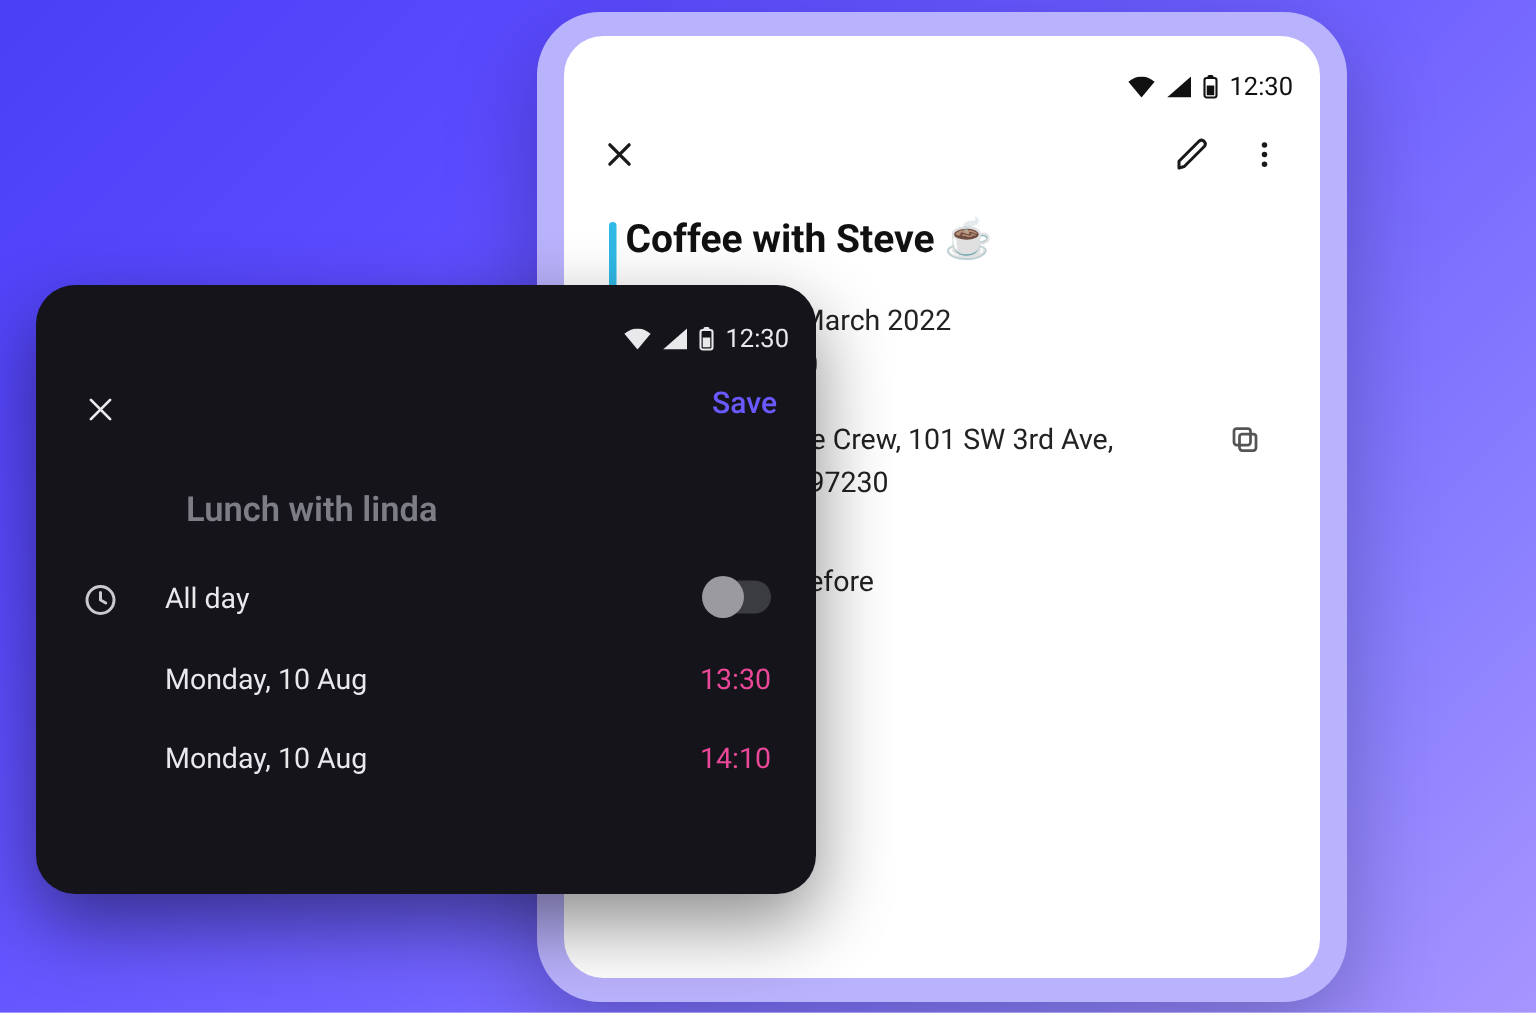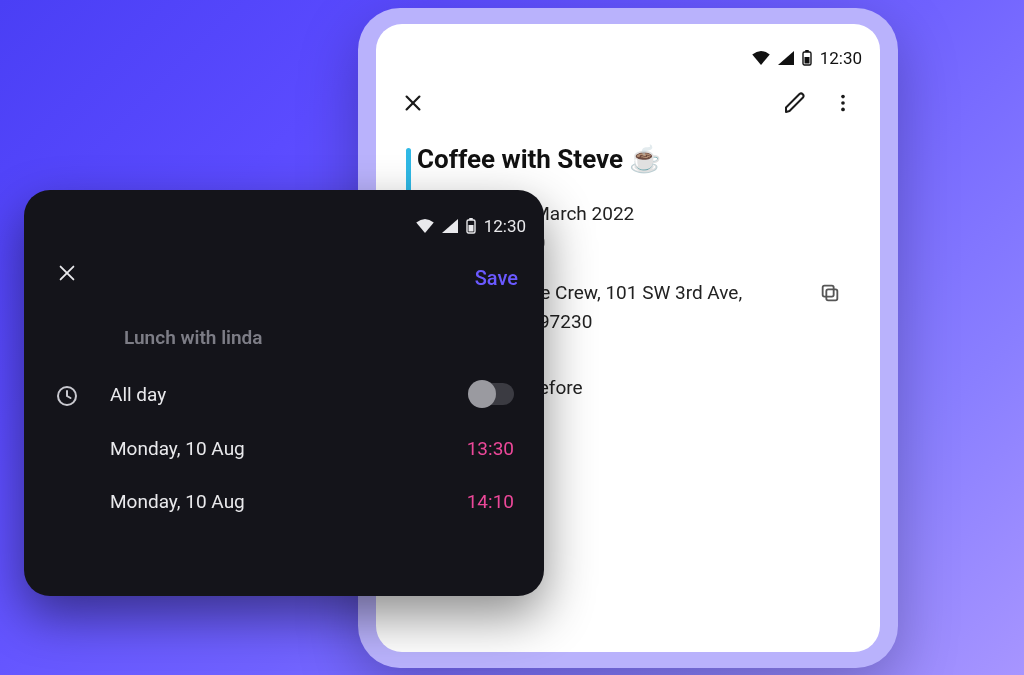--- a/index.html
+++ b/index.html
@@ -70,28 +70,28 @@
     height: 406px;
     background: #14141a;
     border-radius: 26px;
     color: #e9e9ec;
     box-shadow: 0 20px 50px rgba(0,0,0,.45);
     overflow: hidden;
   }
   .panel-dark .status-bar { padding-top:10px; }
   .panel-dark .toolbar {
     display:flex;
-    align-items:flex-end;
+    align-items:flex-start;
     padding: 16px 26px 8px 26px;
   }
   .panel-dark .toolbar .icon-btn { color:#e9e9ec; }
   .save-btn { color:#6a59ff; font-size:20px; font-weight:500; cursor:pointer; }
   .panel-dark .title-input {
     color:#7d7d86;
-    font-size:19px;
+    font-size:23px;
     font-weight:600;
     padding: 28px 30px 24px 100px;
   }
   .row {
     display:flex;
     align-items:flex-start;
     padding: 10px 30px;
     font-size:19px;
     color:#e9e9ec;
   }

